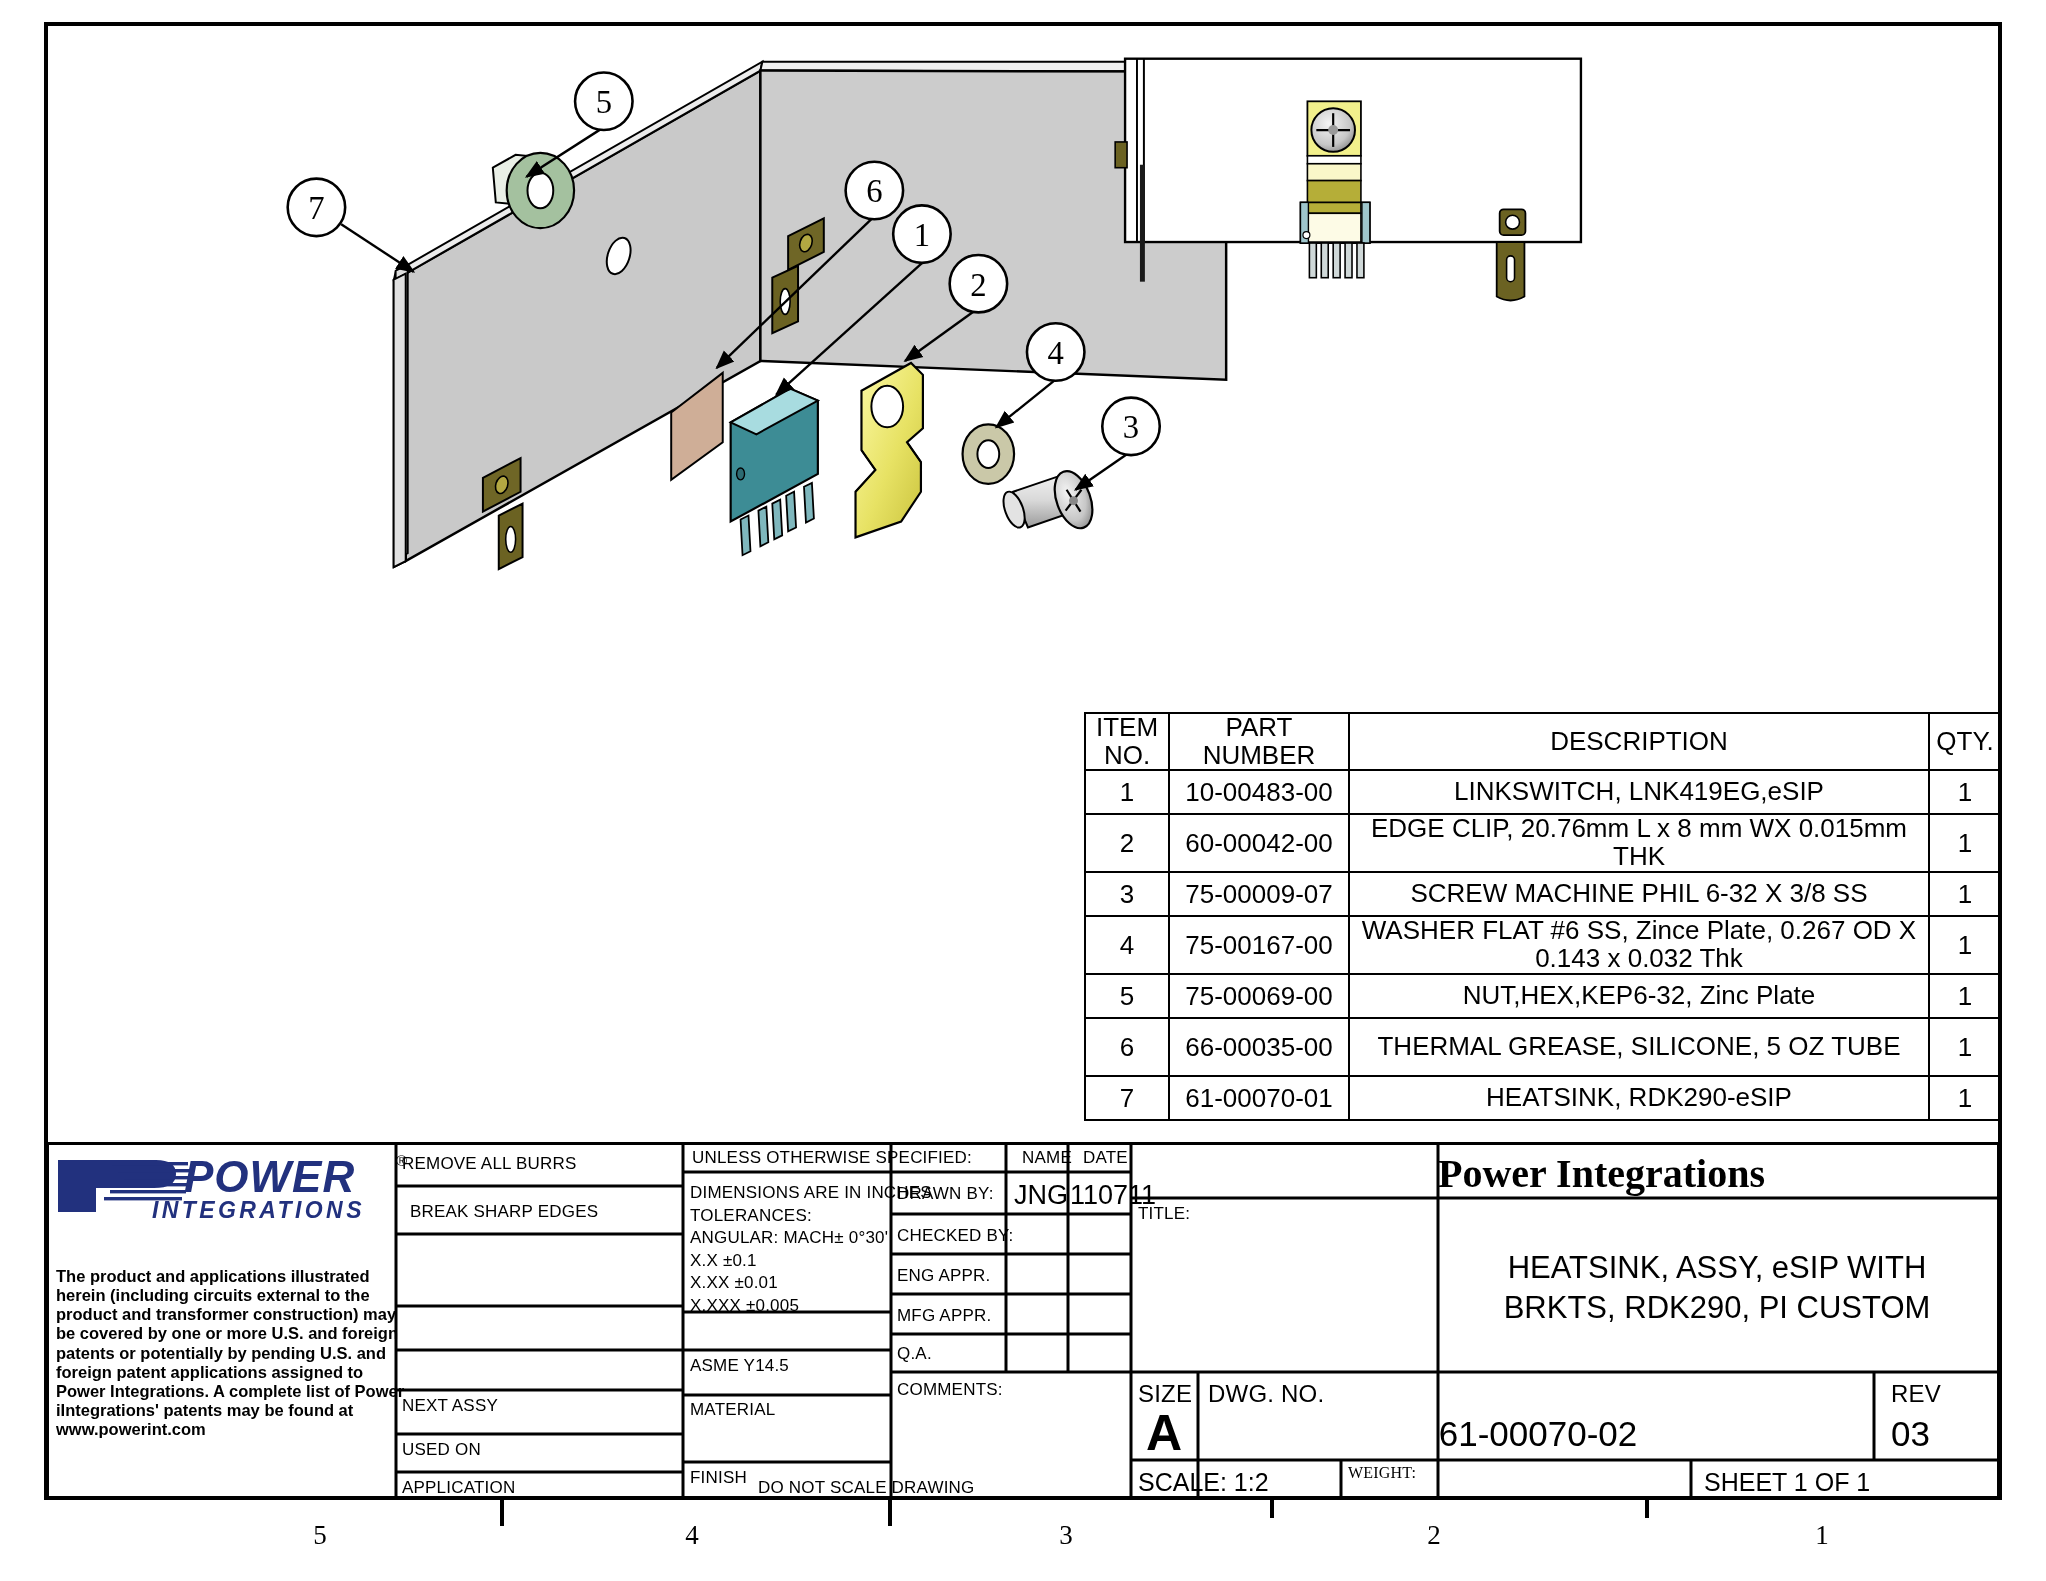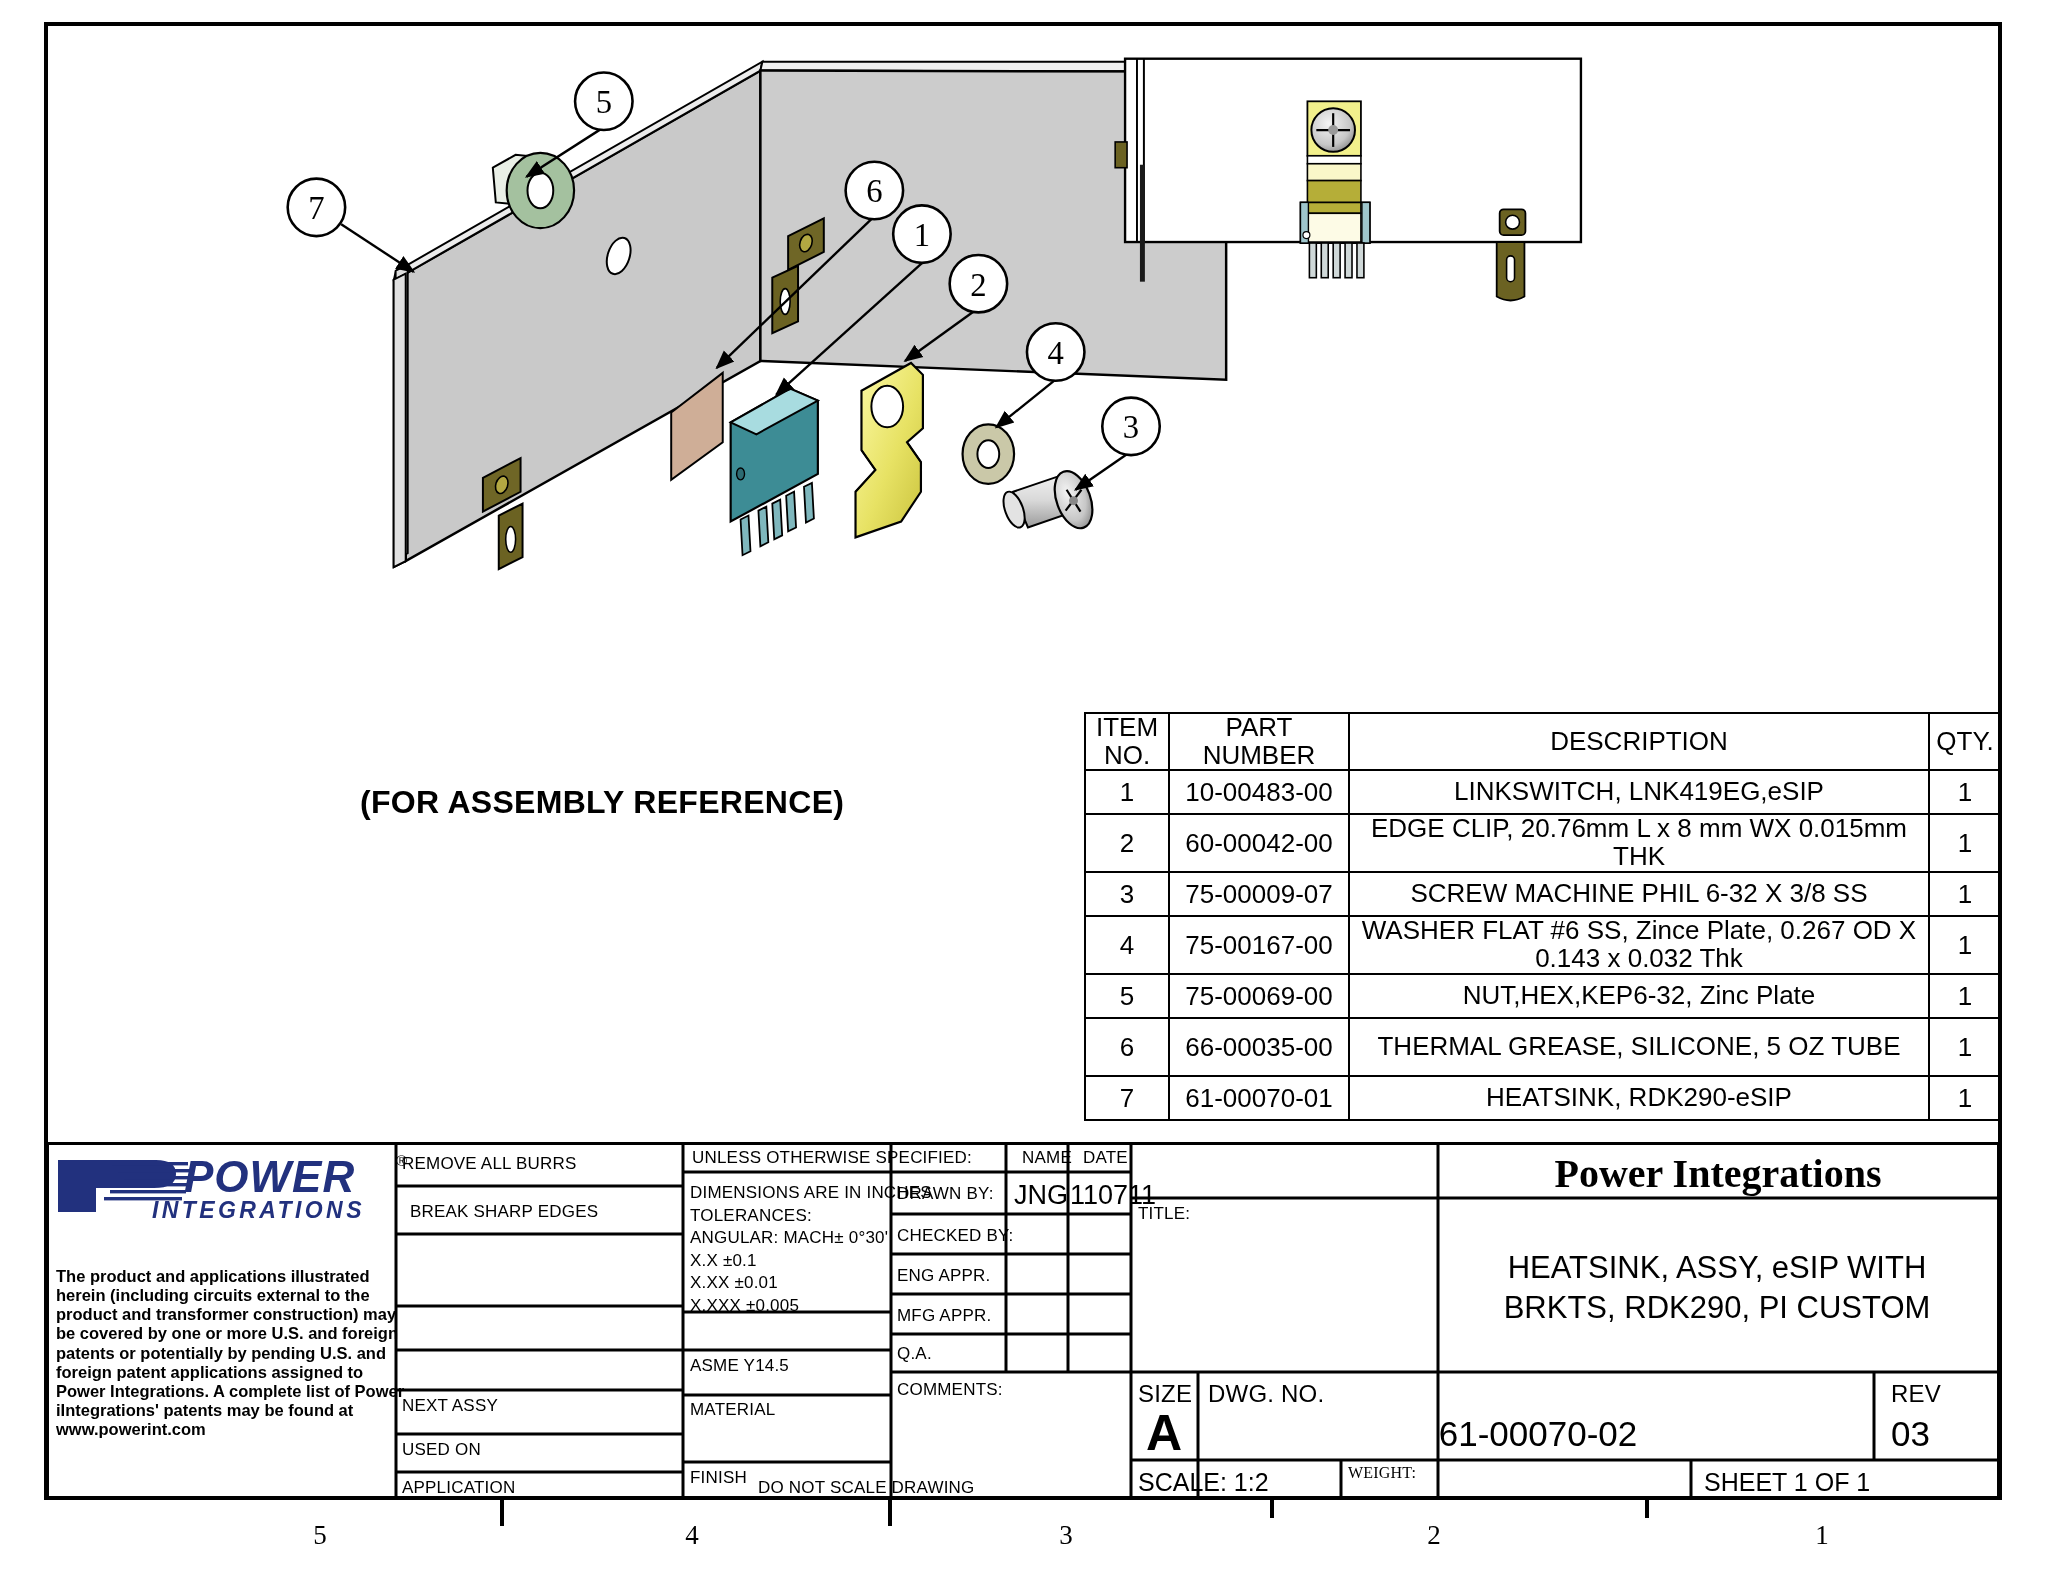--- a/index.html
+++ b/index.html
@@ -37,21 +37,21 @@
   #asm-ref{position:absolute;left:360px;top:784px;font-size:32px;font-weight:bold;
            letter-spacing:.3px;font-family:"Liberation Sans",sans-serif;}
 
   
   #tb{position:absolute;left:46px;top:1142px;width:1954px;height:358px;}
   .tblabel{position:absolute;font-size:17px;font-family:"Liberation Sans",sans-serif;
            letter-spacing:.2px;white-space:pre-line;}
   .tbval{position:absolute;font-family:"Liberation Sans",sans-serif;}
 
   .pi-name{position:absolute;font-family:"Liberation Serif",serif;font-weight:bold;
-           font-size:40px;left:1438px;top:1150px;width:560px;text-align:center;}
+           font-size:40px;left:1438px;top:1150px;width:560px;text-align:left;}
 
   .title-txt{position:absolute;left:1452px;top:1248px;width:530px;font-size:31px;
              line-height:1.28;text-align:center;font-family:"Liberation Sans",sans-serif;}
 
   
   #legal{position:absolute;left:56px;top:1267px;width:350px;font-size:16.5px;
          font-weight:bold;line-height:1.16;font-family:"Liberation Sans",sans-serif;}
   #copy{position:absolute;left:56px;top:1443px;width:350px;font-size:16.5px;
         font-weight:bold;line-height:1.16;font-family:"Liberation Sans",sans-serif;}
 
@@ -258,21 +258,20 @@
       <g stroke="#000" stroke-width="1.6" fill="#cfd8d8">
         <rect x="1264" y="219" width="7" height="35"></rect>
         <rect x="1276" y="219" width="7" height="35"></rect>
         <rect x="1288" y="219" width="7" height="35"></rect>
         <rect x="1300" y="219" width="7" height="35"></rect>
         <rect x="1312" y="219" width="7" height="35"></rect>
       </g>
     </g>
   </svg>
 
-  <div id="asm-ref">(FOR ASSEMBLY REFERENCE)</div>
 
   <table id="bom">
     <tbody>
         <tr>
       <td class="c-item h">ITEM<br>NO.</td>
       <td class="c-pn h">PART<br>NUMBER</td>
       <td class="c-desc h">DESCRIPTION</td>
       <td class="c-qty h">QTY.</td>
     </tr>
     <tr>

